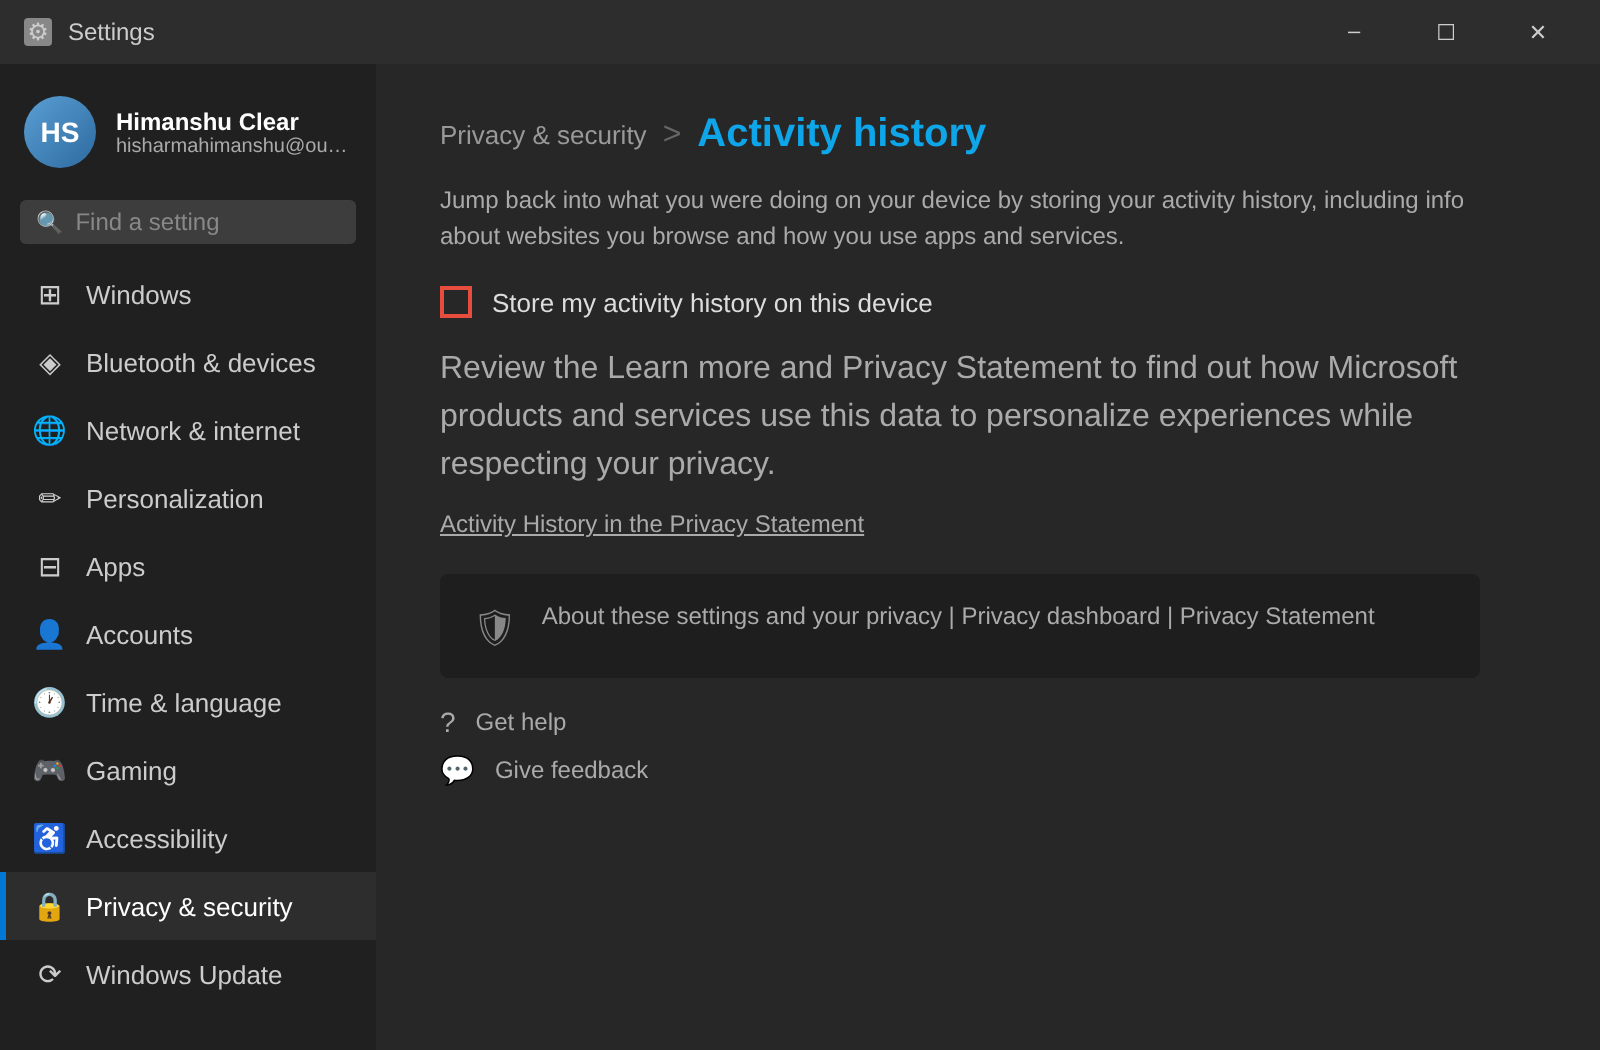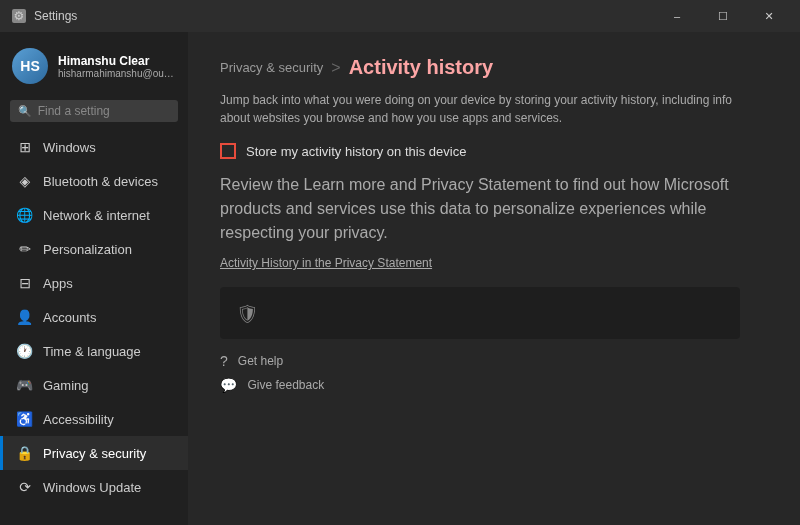--- a/index.html
+++ b/index.html
@@ -164,21 +164,21 @@
       cursor: pointer;
     }
     .breadcrumb-sep {
       font-size: 16px;
       color: #666;
       font-weight: 300;
     }
     .breadcrumb-current {
       font-size: 20px;
       font-weight: 600;
-      color: #fca5a5;
+      color: #0ea5e9;
     }
 
     
     .page-header { margin-bottom: 16px; }
     .page-description { font-size: 12px; color: #aaa; line-height: 1.5; max-width: 520px; }
     .section-title {
       font-size: 16px;
       font-weight: 600;
       color: #fff;
       margin-bottom: 12px;
@@ -357,20 +357,23 @@
     
     <p class="privacy-text">Review the Learn more and Privacy Statement to find out how Microsoft products and services use this data to personalize experiences while respecting your privacy.</p>
     <a class="privacy-link">Activity History in the Privacy Statement</a>
 
     
 
     
     <div class="privacy-resources">
       <div class="privacy-res-icon">🛡</div>
       <div>
+        <div class="privacy-res-links">
+          <span>About these settings and your privacy | Privacy dashboard | Privacy Statement</span>
+        </div>
       </div>
     </div>
 
     
     <div class="bottom-links">
       <div class="bottom-link-item">
         <span class="bottom-link-icon">?</span>
         <span>Get help</span>
       </div>
       <div class="bottom-link-item">

